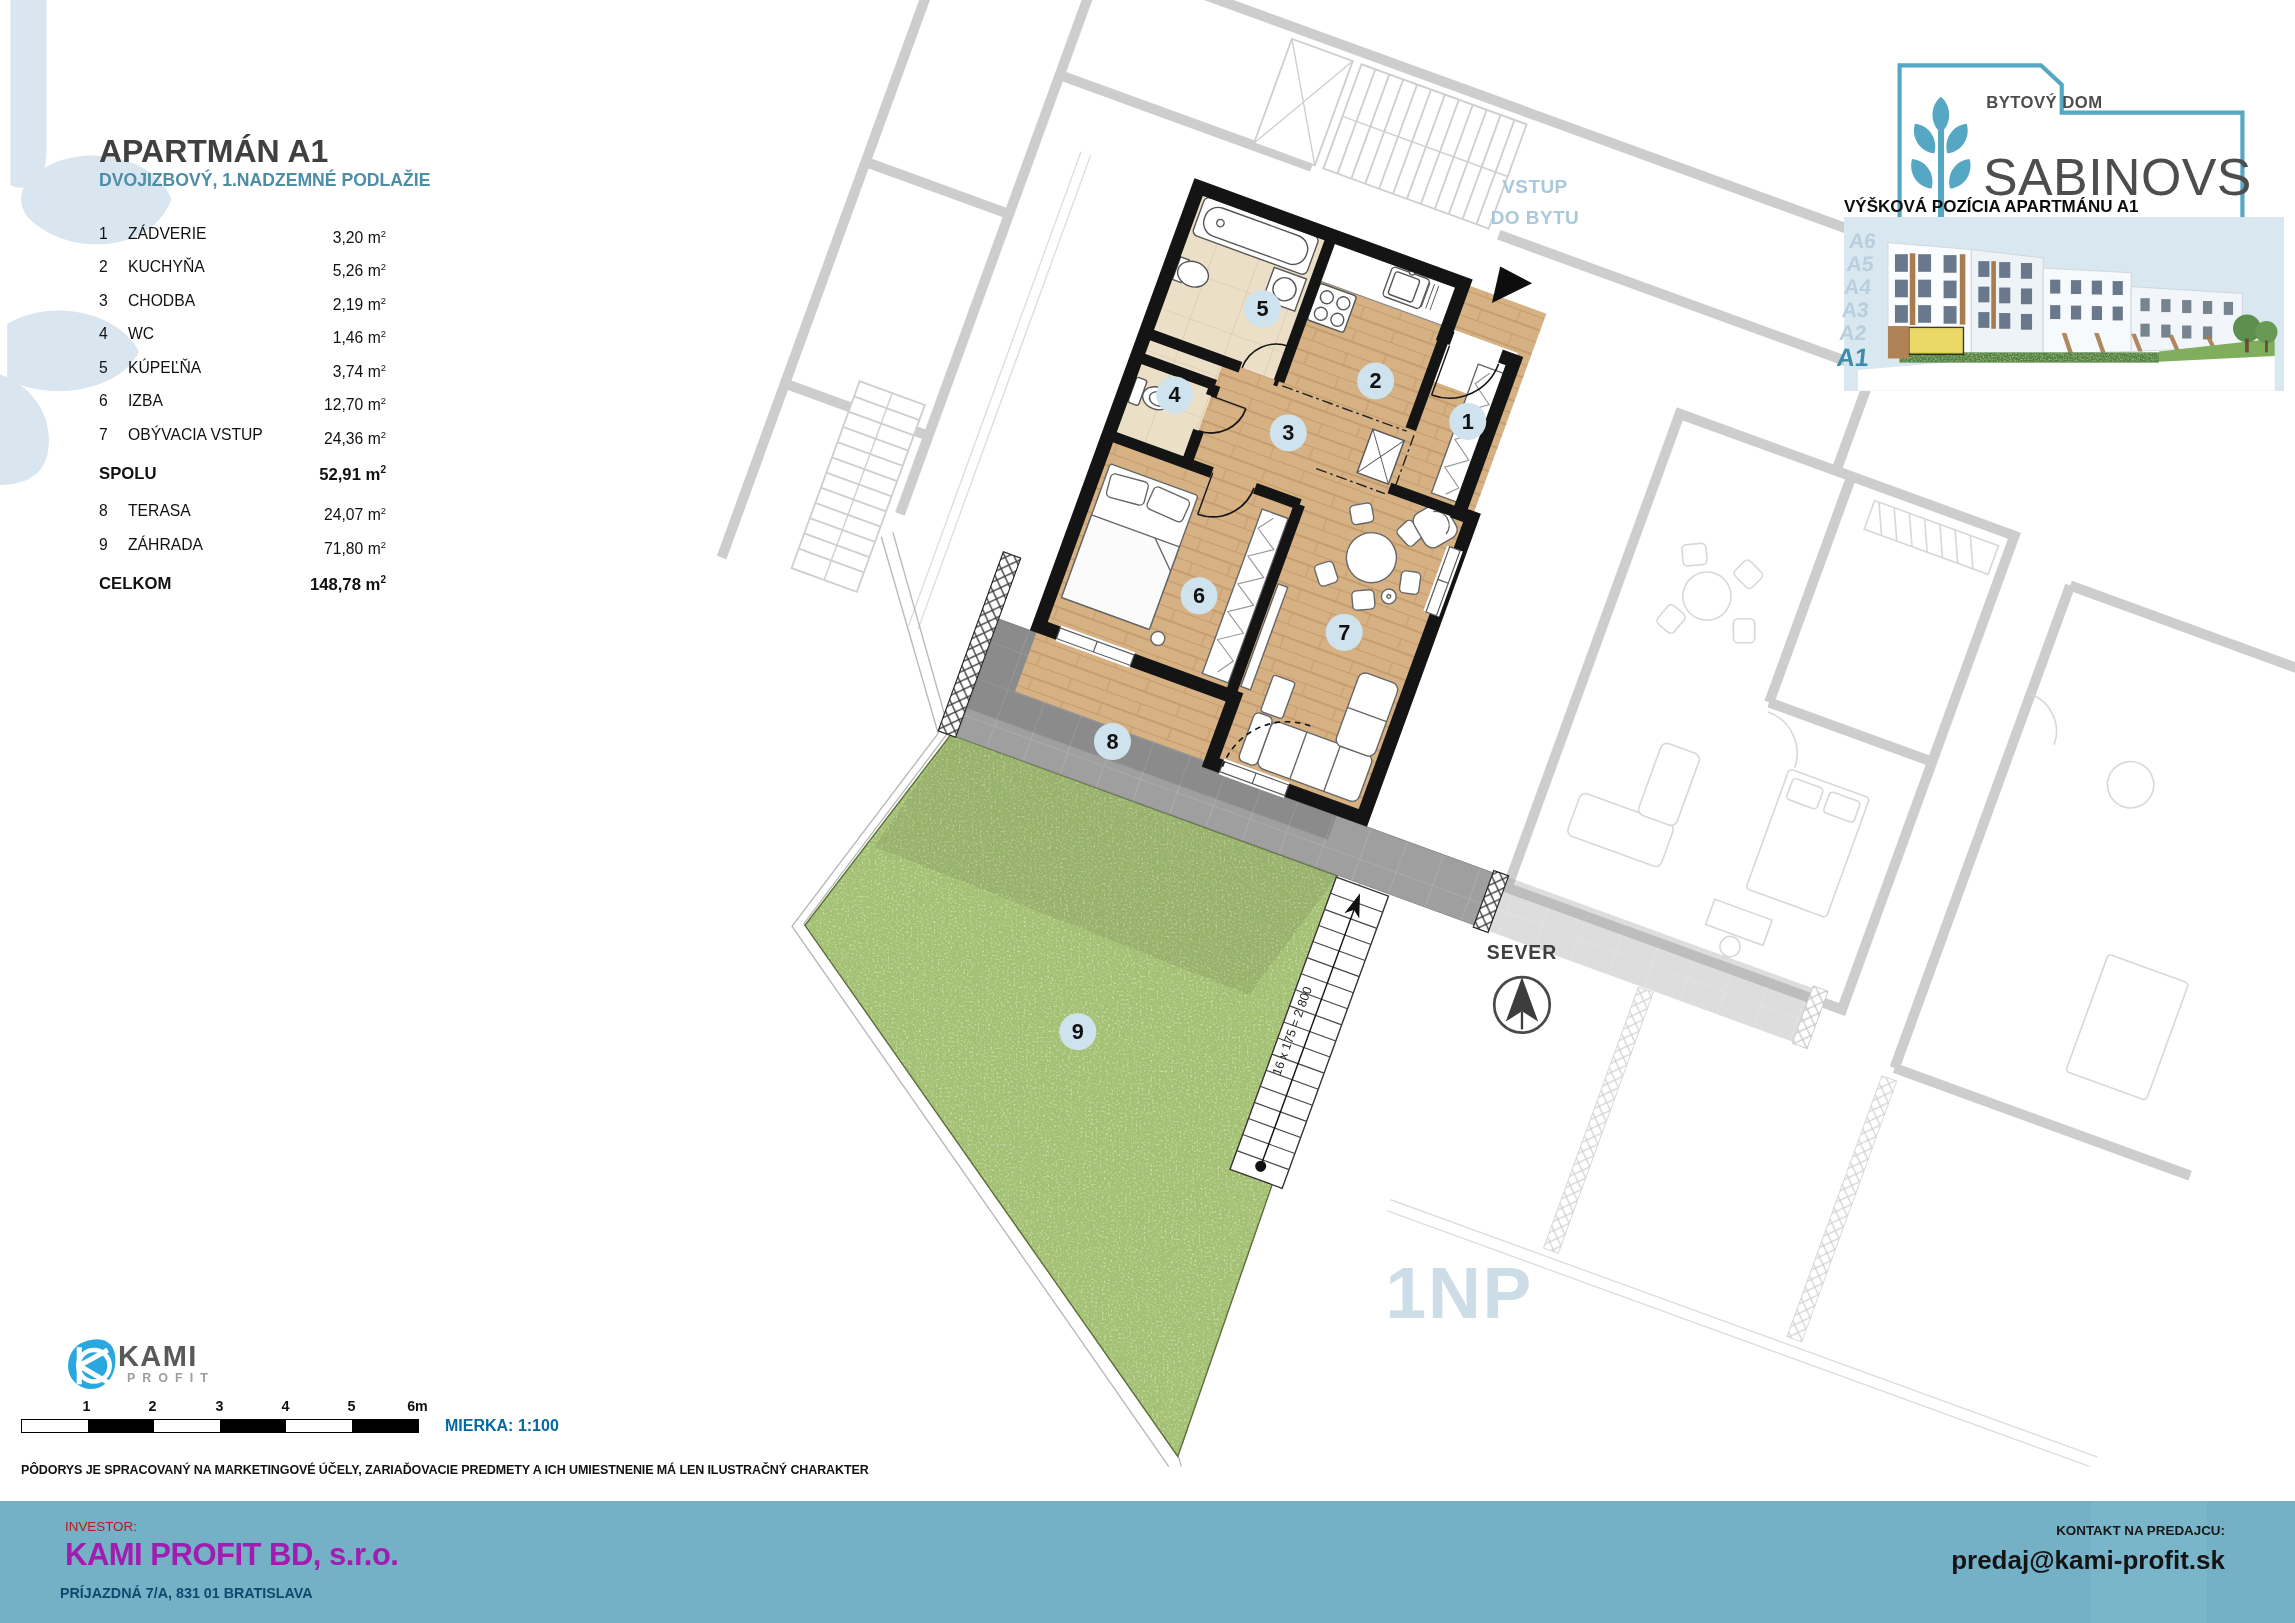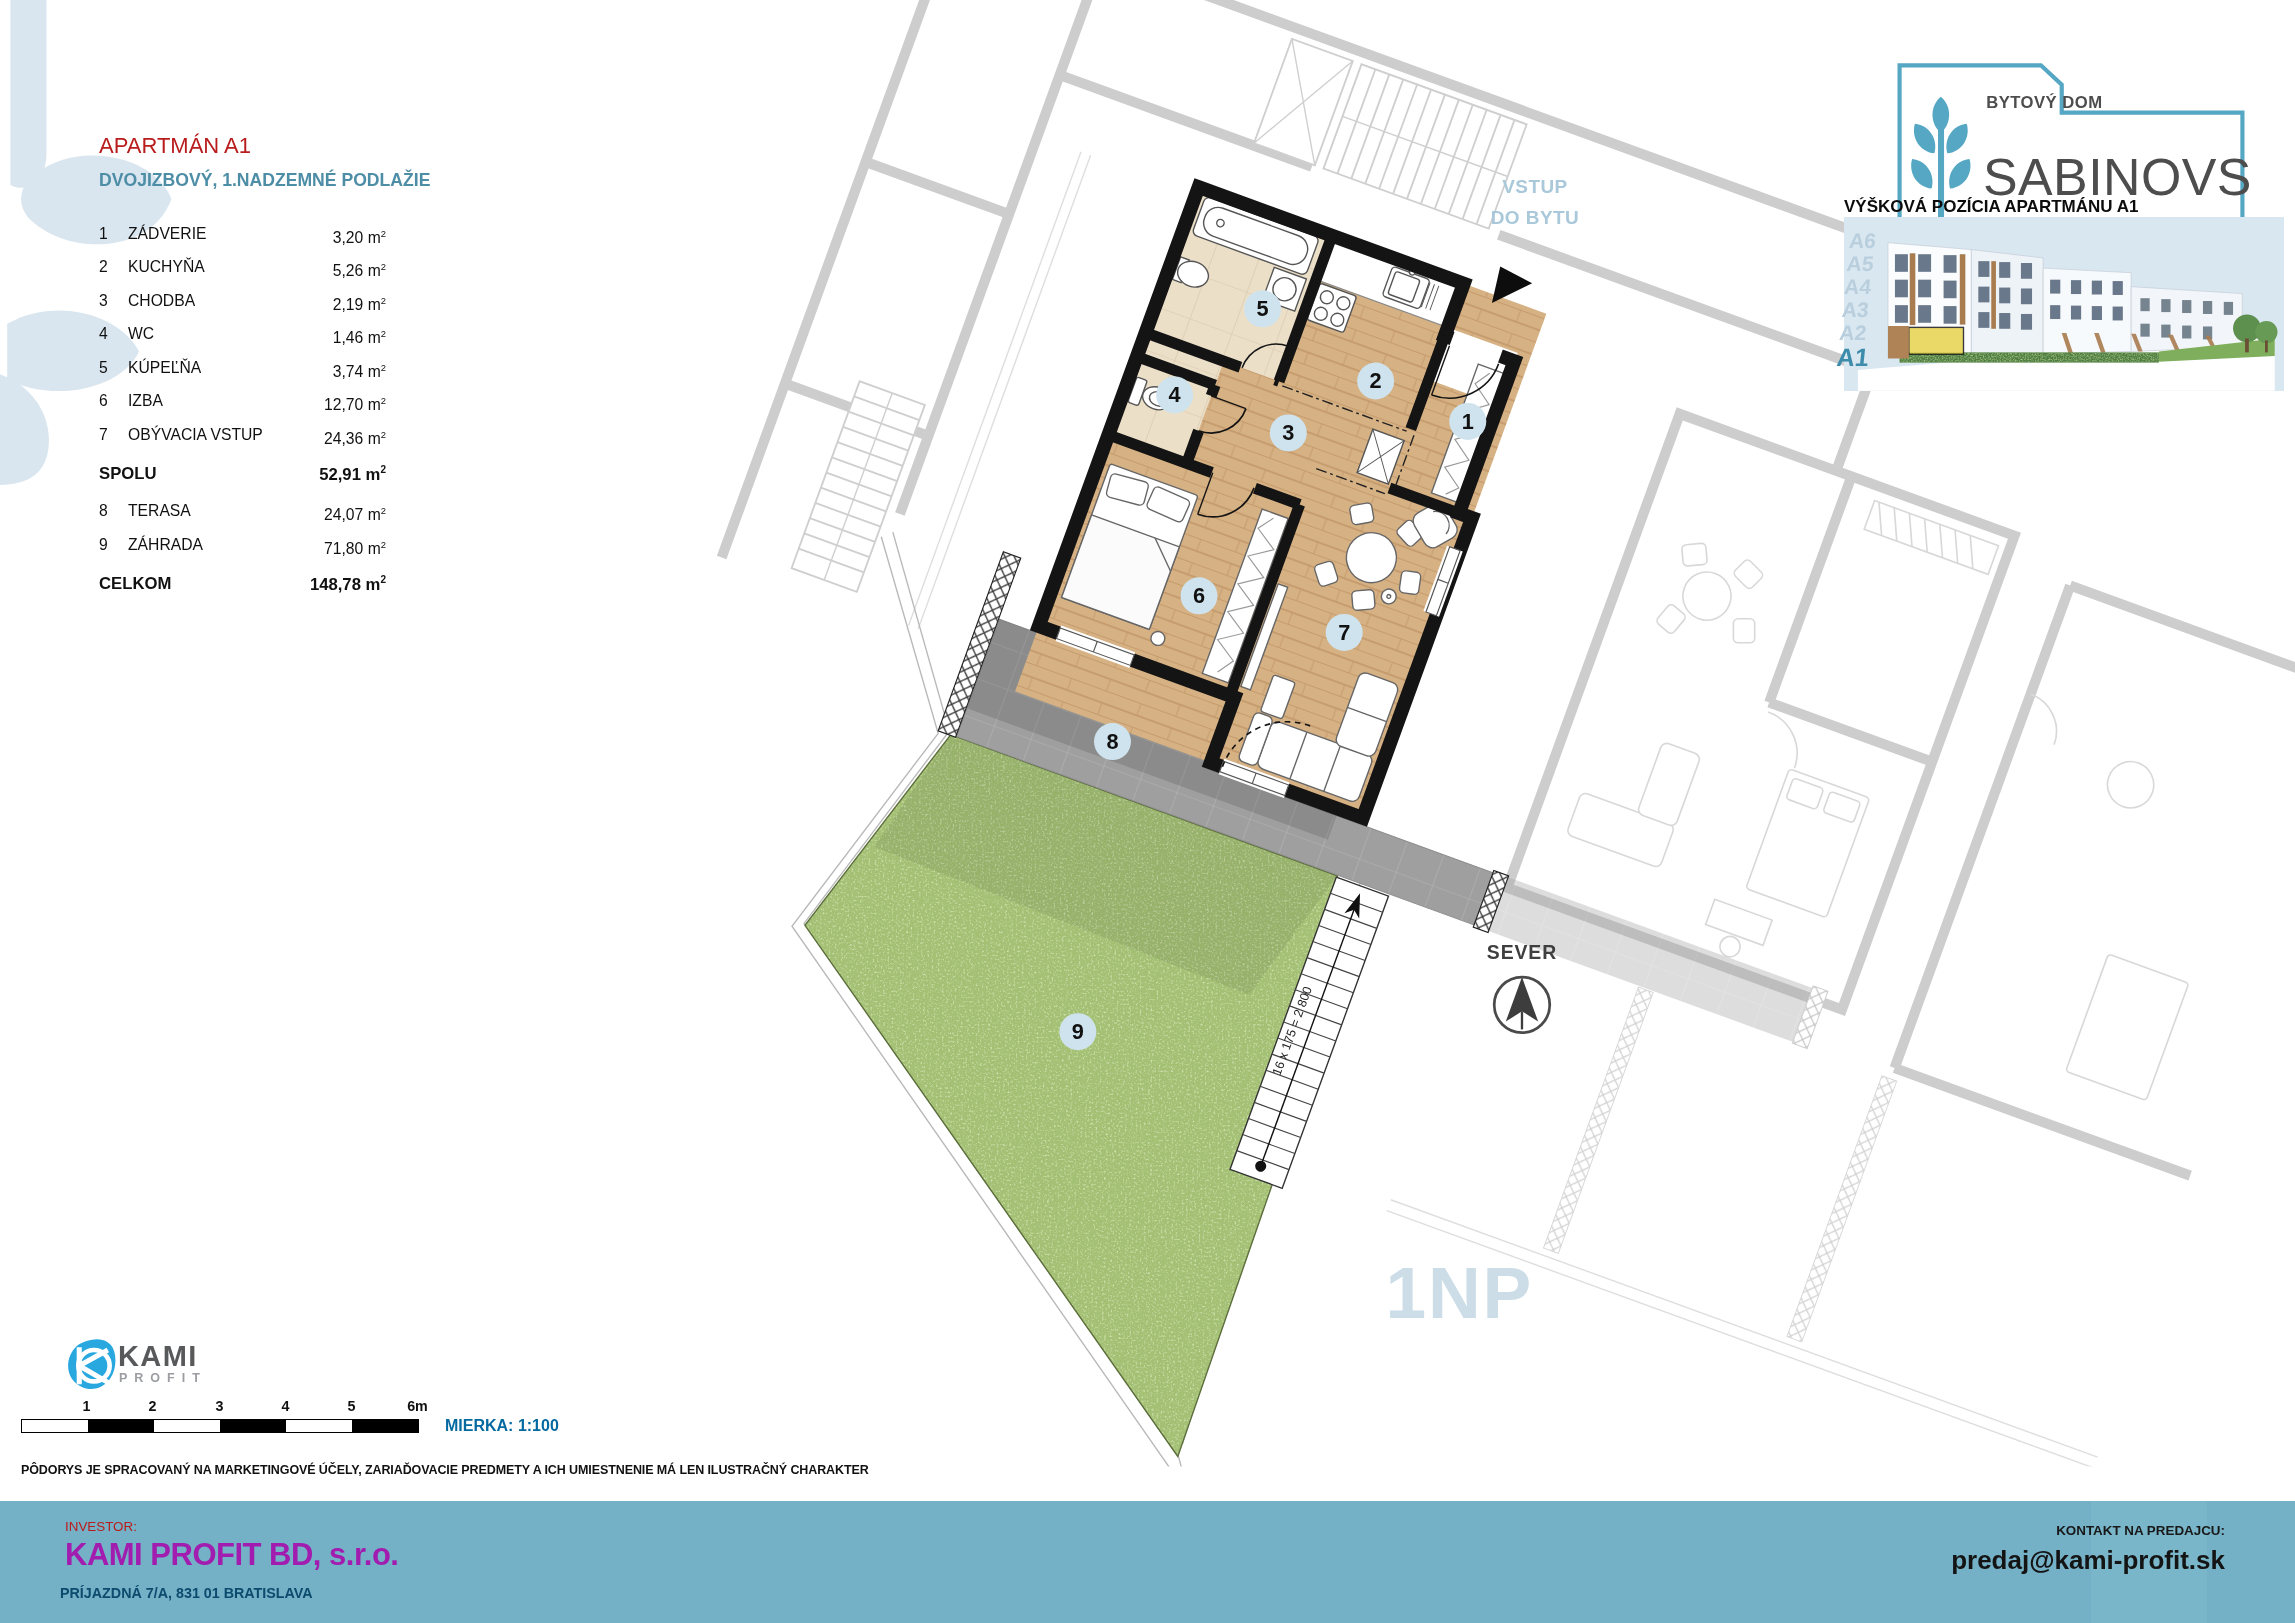--- a/index.html
+++ b/index.html
@@ -1,41 +1,41 @@
 <!DOCTYPE html>
 <html style="font-size:7.4px"><head>
 <meta charset="utf-8">
 <style>
   html,body{margin:0;padding:0;background:#fff;}
   .page{position:relative;width:2295px;height:1623px;overflow:hidden;background:#ffffff;
         font-family:"Liberation Sans",sans-serif;color:#111;}
   .abs{position:absolute;}
   
-  .title{left:99px;top:133px;font-size:22px;font-weight:normal;color:#b91c1c;letter-spacing:0px;}
+  .title{left:99px;top:133px;font-size:32px;font-weight:bold;color:#404040;letter-spacing:0px;}
   .subtitle{left:99px;top:170px;font-size:17.6px;font-weight:bold;color:#4d8da6;}
   .roomlist{left:99px;top:226px;width:287px;font-size:15.7px;}
   .rrow{display:flex;margin-bottom:12.5px;line-height:16.7px;}
   .rno{width:29px;flex:none;}
   .rname{flex:1;}
   .rval{flex:none;text-align:right;white-space:nowrap;}
   sup{font-size:60%;}
   .totrow{display:flex;font-weight:bold;margin:16.7px 0 18.5px 0;font-size:16.7px;}
   .totlbl{flex:1;}
   
   .brandbox{left:1888px;top:56px;width:366px;height:190px;}
   
   .elev-title{left:1844px;top:197px;font-size:17px;font-weight:bold;color:#0c0c0c;white-space:nowrap;}
   .elev-panel{left:1844px;top:217px;width:440px;height:174px;background:#d9e7f1;}
   .levels{left:1843px;top:229px;width:56px;transform:skewX(-6deg);}
   .lv{font-size:21px;font-weight:bold;color:#b9cfdd;line-height:23px;}
   .lv.active{color:#3e8cab;font-size:25px;line-height:26px;}
   
   .kamilogo{left:65px;top:1339px;width:199px;height:53px;}
   .kami-name{left:118px;top:1340px;font-size:29px;font-weight:bold;color:#58595b;letter-spacing:1.4px;}
-  .kami-sub{left:119px;top:1371px;font-size:12.5px;font-weight:bold;color:#9b9da0;letter-spacing:7px;}
+  .kami-sub{left:127px;top:1371px;font-size:12.5px;font-weight:bold;color:#9b9da0;letter-spacing:7px;}
   .scalebar{left:21px;top:1419px;width:398px;height:14px;display:flex;border:1.4px solid #000;box-sizing:border-box;}
   .seg{flex:1;}
   .seg.b{background:#000;}
   .ticks{left:21px;top:1398px;width:431px;height:16.7px;font-size:14.3px;font-weight:bold;}
   .tick{position:absolute;top:0;width:65px;text-align:center;}
   .mierka{left:445px;top:1417px;font-size:16px;font-weight:bold;color:#0369a1;}
   .disclaimer{left:21px;top:1463px;font-size:12.5px;font-weight:bold;color:#111;letter-spacing:-0.1px;}
   .footer{left:0;top:1501px;width:2295px;height:122px;background:#74b1c6;}
   .f-light{left:2091px;top:1501px;width:116px;height:122px;background:#7fb9cc;opacity:.55;}
   .investor{left:65px;top:1519px;font-size:13.4px;font-weight:normal;color:#b91c1c;}

